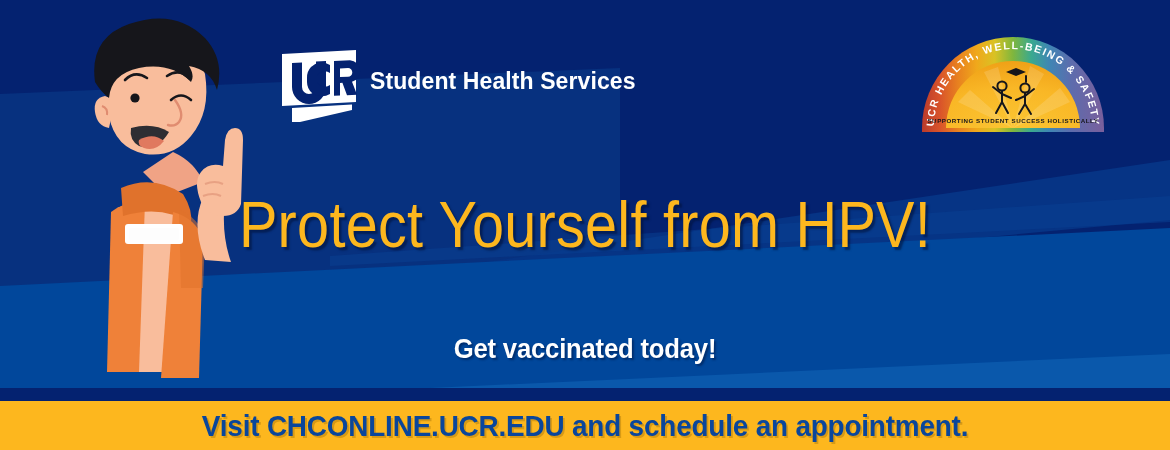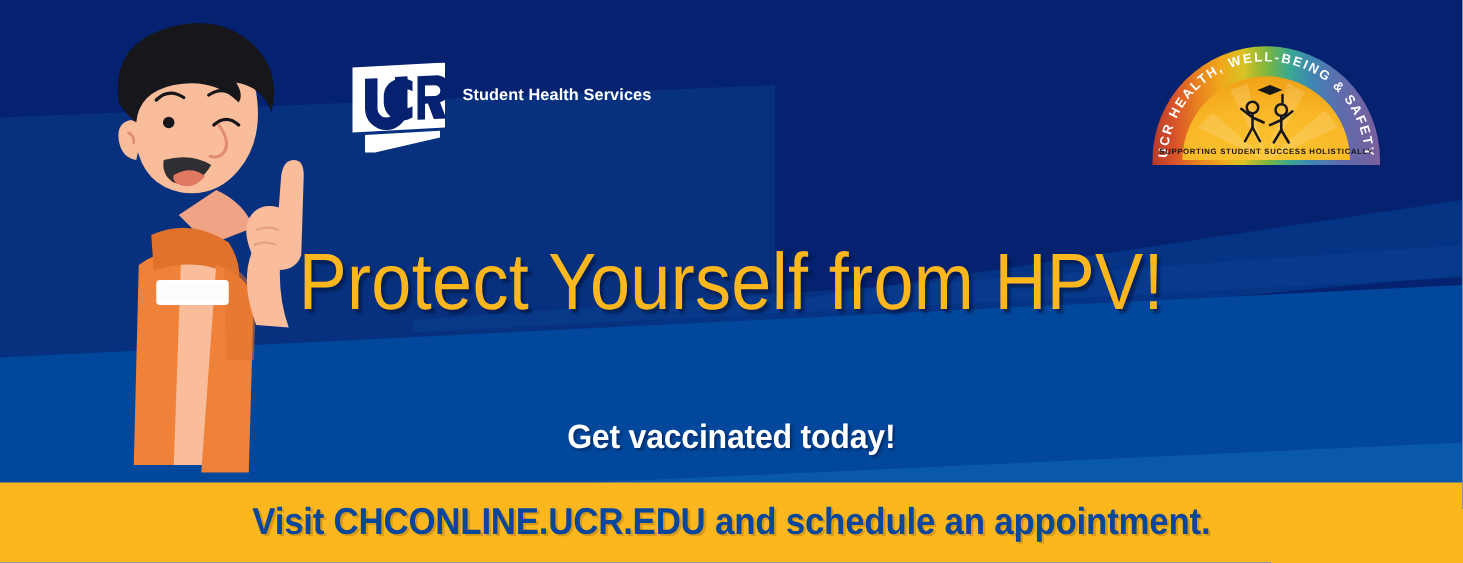--- a/index.html
+++ b/index.html
@@ -49,21 +49,21 @@
   .band-b6 {
     left:330px; top:196px; width:840px; height:70px;
     background:#0a3f92;
     opacity:.55;
     clip-path:polygon(0 60px, 840px 0, 840px 26px, 0 70px);
   }
 
   
   .gold-bar {
     position:absolute; left:0; bottom:0;
-    width:1170px; height:64px;
+    width:1170px; height:49px;
     background:#fdb71e;
     display:flex; align-items:center; justify-content:center;
   }
   .gold-bar-text {
     font-family:"Liberation Sans", sans-serif;
     font-weight:bold;
     font-size:30px;
     letter-spacing:-.2px;
     color:#0a469b;
     transform:scaleX(.93);
@@ -72,21 +72,21 @@
   }
 
   
   .logo-wrap {
     position:absolute; left:278px; top:50px;
     width:260px; height:70px;
   }
   .ucr-flag { position:absolute; left:0; top:0; }
   .logo-label {
     position:absolute; left:92px; top:18px;
-    color:#ffffff; font-weight:bold; font-size:13px;
+    color:#ffffff; font-weight:bold; font-size:23px;
     letter-spacing:.1px; white-space:nowrap;
   }
 
   
   .headline {
     position:absolute; left:0; top:188px; width:1170px;
     text-align:center;
     color:#fdb71e;
     font-size:64px;
     font-weight:400;

